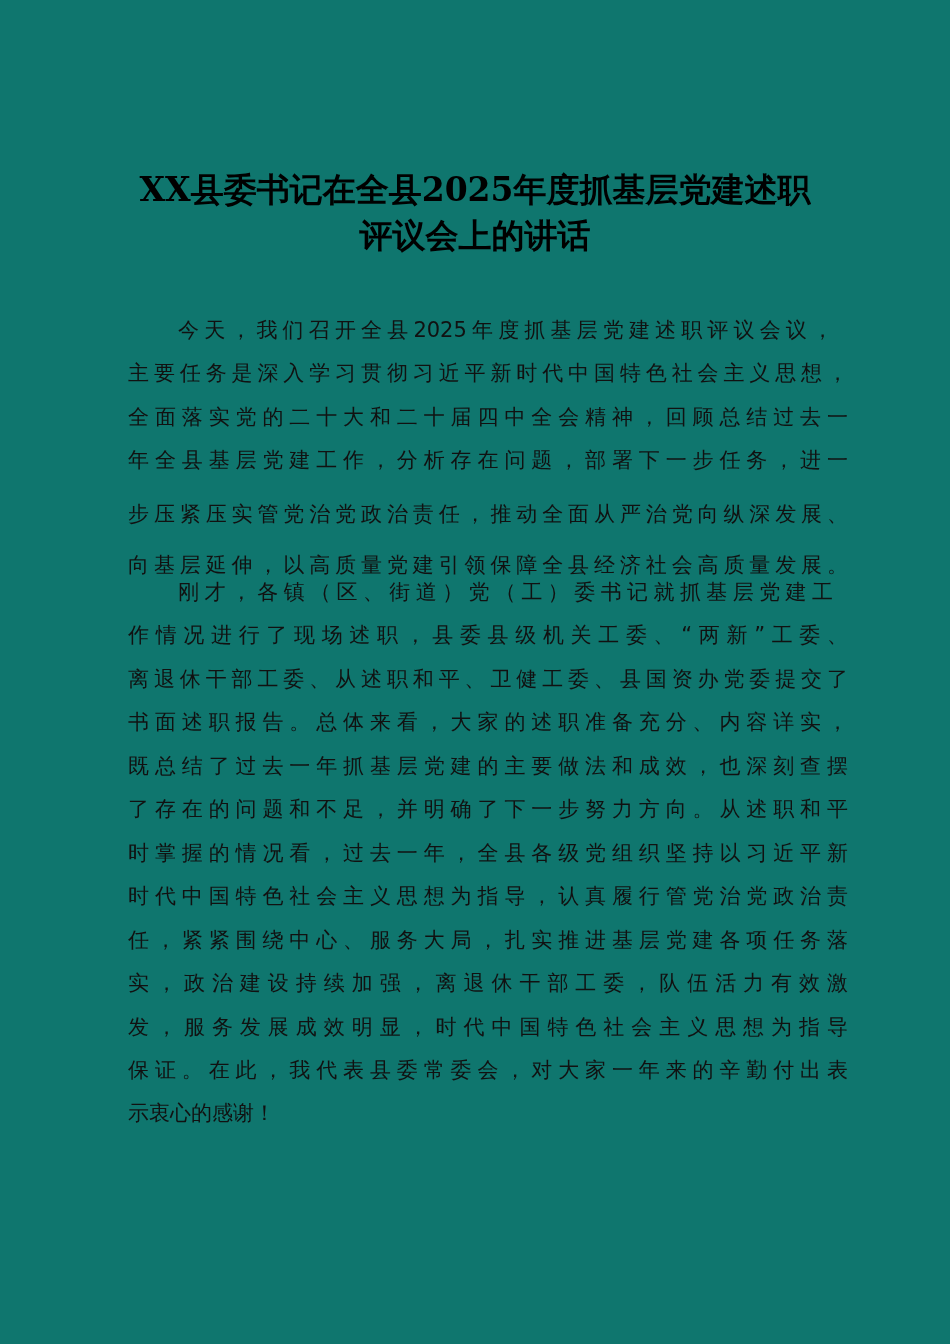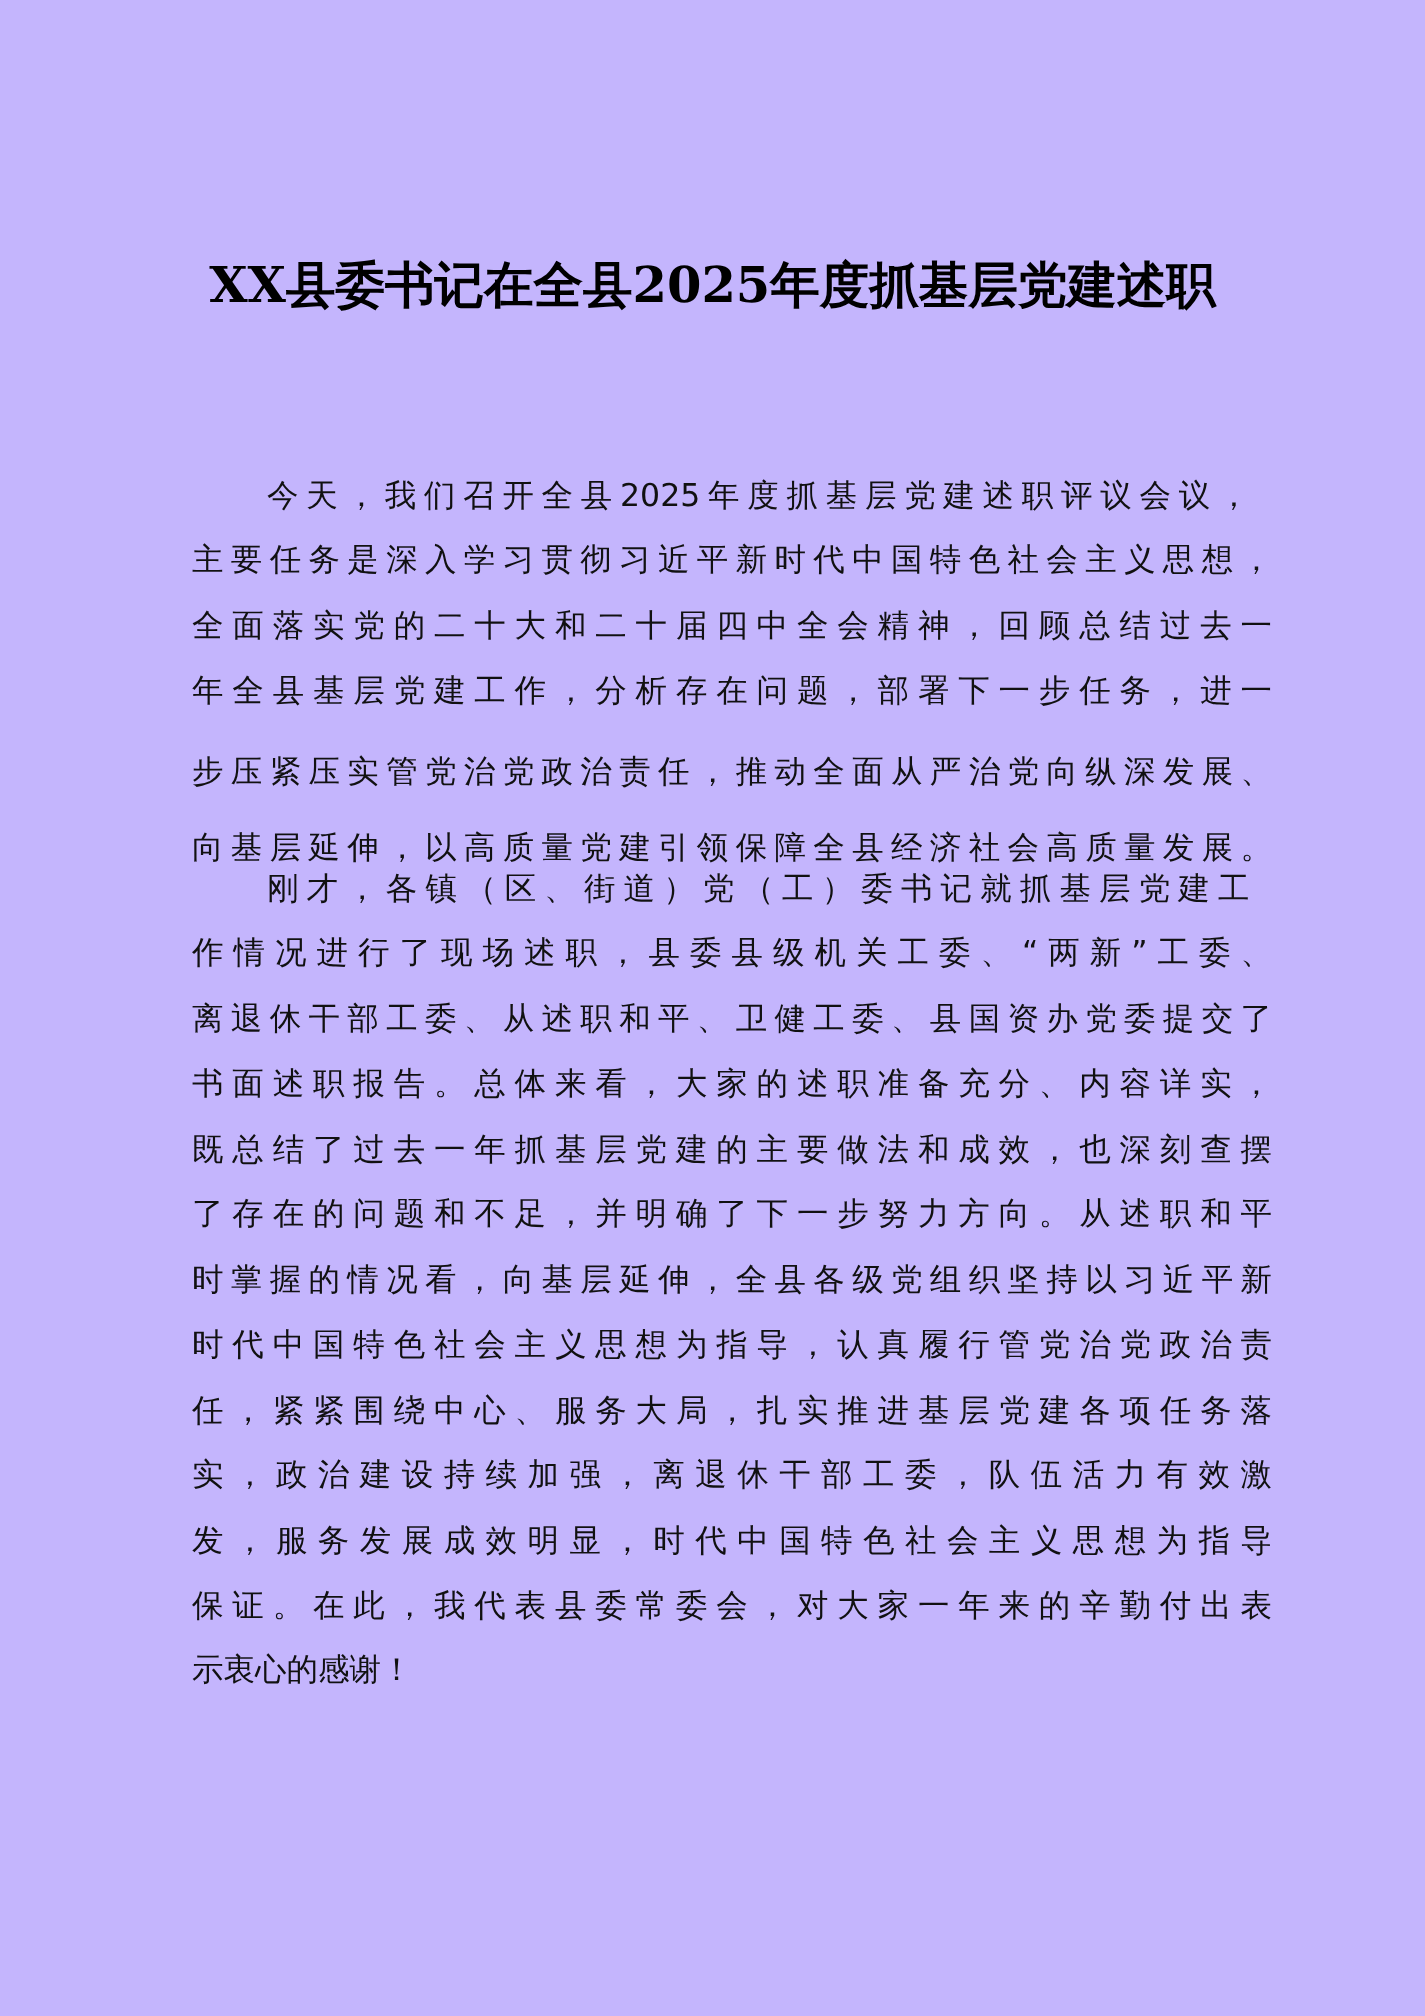--- a/index.html
+++ b/index.html
@@ -1,52 +1,53 @@
 <!DOCTYPE html>
 <html><head>
 <meta charset="utf-8">
 <style>
   html, body { margin: 0; padding: 0; background: #ffffff; }
   body { width: 950px; height: 1344px; position: relative; overflow: hidden; }
-  .page { position: absolute; left: 0; top: 0; width: 950px; height: 1344px; background: #c4b5fd; }
+  .page { position: absolute; left: 0; top: 0; width: 950px; height: 1344px; background: #0f766e; }
   .title { position: absolute; left: 0; width: 950px; text-align: center;
     font-family: "DejaVu Serif", "Liberation Serif", serif; font-weight: bold;
     font-size: 33px; line-height: 44px; color: #000; letter-spacing: 0px; }
   .t1 { top: 168px; }
   .t2 { top: 214px; }
   .line { position: absolute; left: 128px; width: 720px; height: 36px;
     font-family: "DejaVu Sans", "Liberation Sans", sans-serif; font-size: 21px;
     line-height: 36px; color: #111; white-space: nowrap; text-align: justify;
     text-align-last: justify; letter-spacing: 0px; }
   .line.indent { left: 178px; width: 655px; }
   .line.last { text-align-last: left; }
 </style>
 </head>
 <body>
 
 <div class="page">
   <div class="title t1">XX县委书记在全县2025年度抓基层党建述职</div>
+  <div class="title t2">评议会上的讲话</div>
 
   <div>
     <div class="line indent" style="top:312px">今天，我们召开全县2025年度抓基层党建述职评议会议，</div>
     <div class="line" style="top:355px">主要任务是深入学习贯彻习近平新时代中国特色社会主义思想，</div>
     <div class="line" style="top:399px">全面落实党的二十大和二十届四中全会精神，回顾总结过去一</div>
     <div class="line" style="top:442px">年全县基层党建工作，分析存在问题，部署下一步任务，进一</div>
     <div class="line" style="top:496px">步压紧压实管党治党政治责任，推动全面从严治党向纵深发展、</div>
     <div class="line" style="top:547px">向基层延伸，以高质量党建引领保障全县经济社会高质量发展。</div>
   </div>
 
   <div>
     <div class="line indent" style="top:574px">刚才，各镇（区、街道）党（工）委书记就抓基层党建工</div>
     <div class="line" style="top:617px">作情况进行了现场述职，县委县级机关工委、“两新”工委、</div>
     <div class="line" style="top:661px">离退休干部工委、从述职和平、卫健工委、县国资办党委提交了</div>
     <div class="line" style="top:704px">书面述职报告。总体来看，大家的述职准备充分、内容详实，</div>
     <div class="line" style="top:748px">既总结了过去一年抓基层党建的主要做法和成效，也深刻查摆</div>
     <div class="line" style="top:791px">了存在的问题和不足，并明确了下一步努力方向。从述职和平</div>
-    <div class="line" style="top:835px">时掌握的情况看，向基层延伸，全县各级党组织坚持以习近平新</div>
+    <div class="line" style="top:835px">时掌握的情况看，过去一年，全县各级党组织坚持以习近平新</div>
     <div class="line" style="top:878px">时代中国特色社会主义思想为指导，认真履行管党治党政治责</div>
     <div class="line" style="top:922px">任，紧紧围绕中心、服务大局，扎实推进基层党建各项任务落</div>
     <div class="line" style="top:965px">实，政治建设持续加强，离退休干部工委，队伍活力有效激</div>
     <div class="line" style="top:1009px">发，服务发展成效明显，时代中国特色社会主义思想为指导</div>
     <div class="line" style="top:1052px">保证。在此，我代表县委常委会，对大家一年来的辛勤付出表</div>
     <div class="line last" style="top:1095px">示衷心的感谢！</div>
   </div>
 </div>
 
 </body></html>

